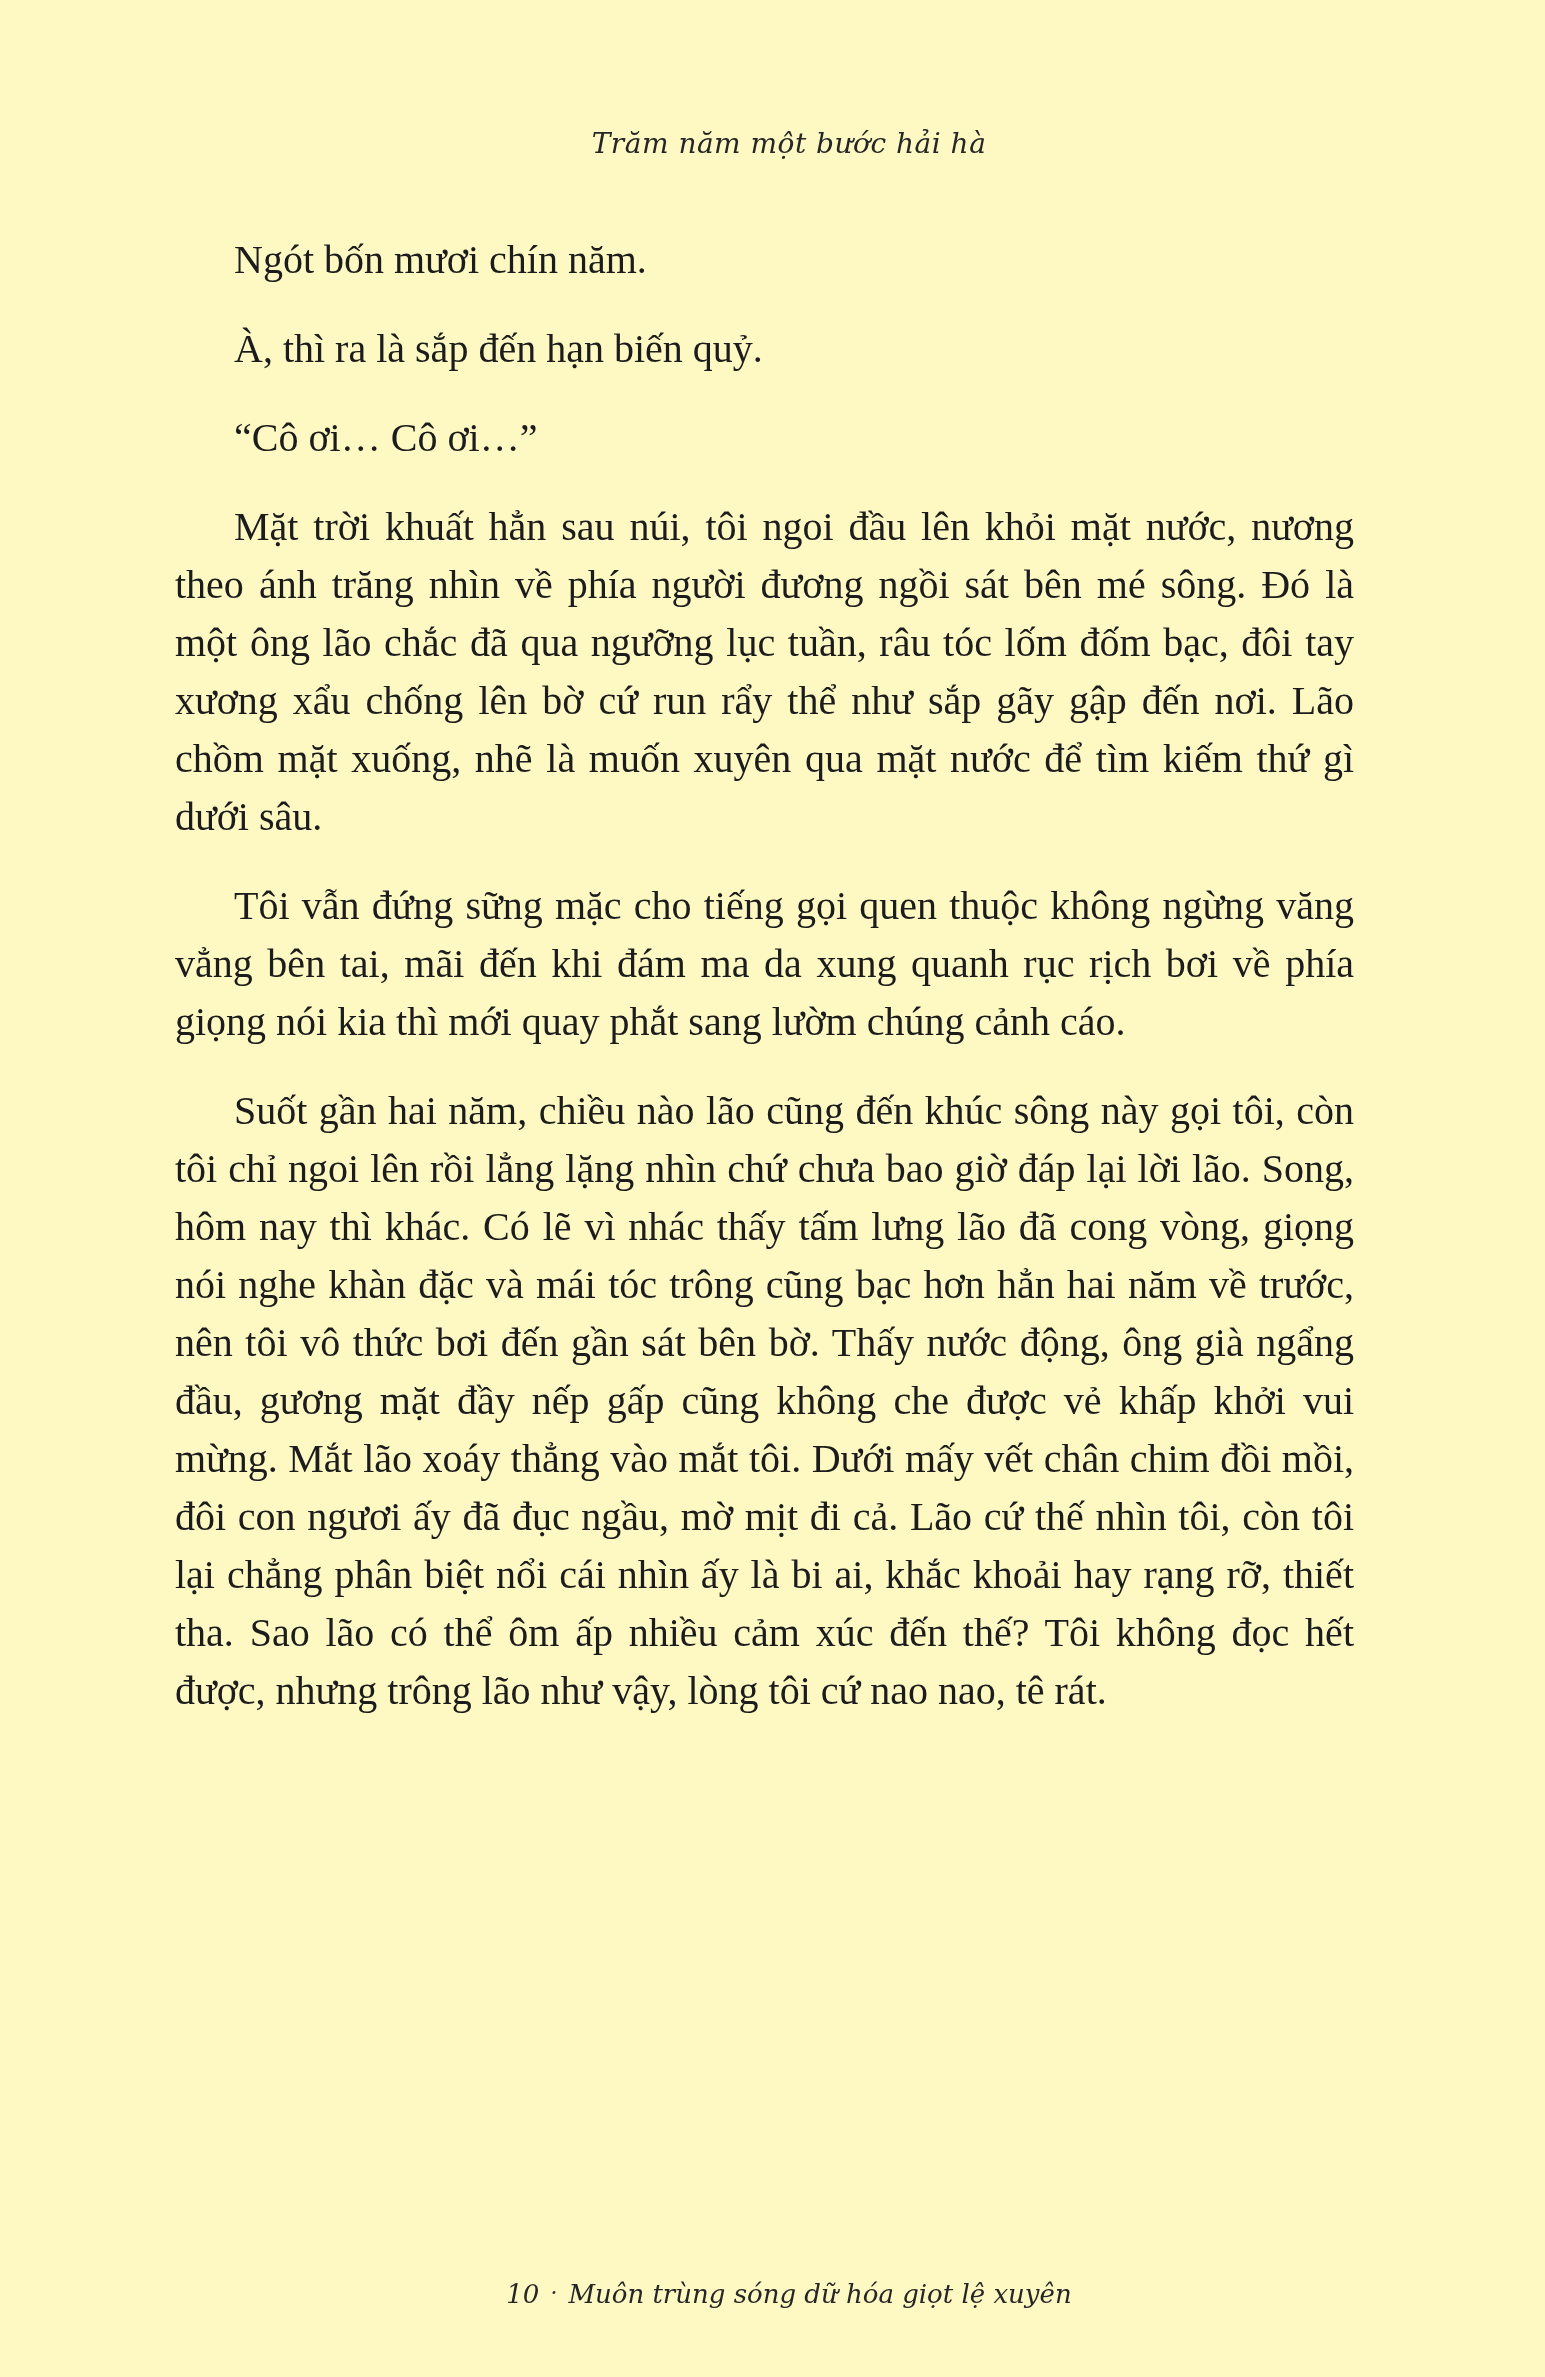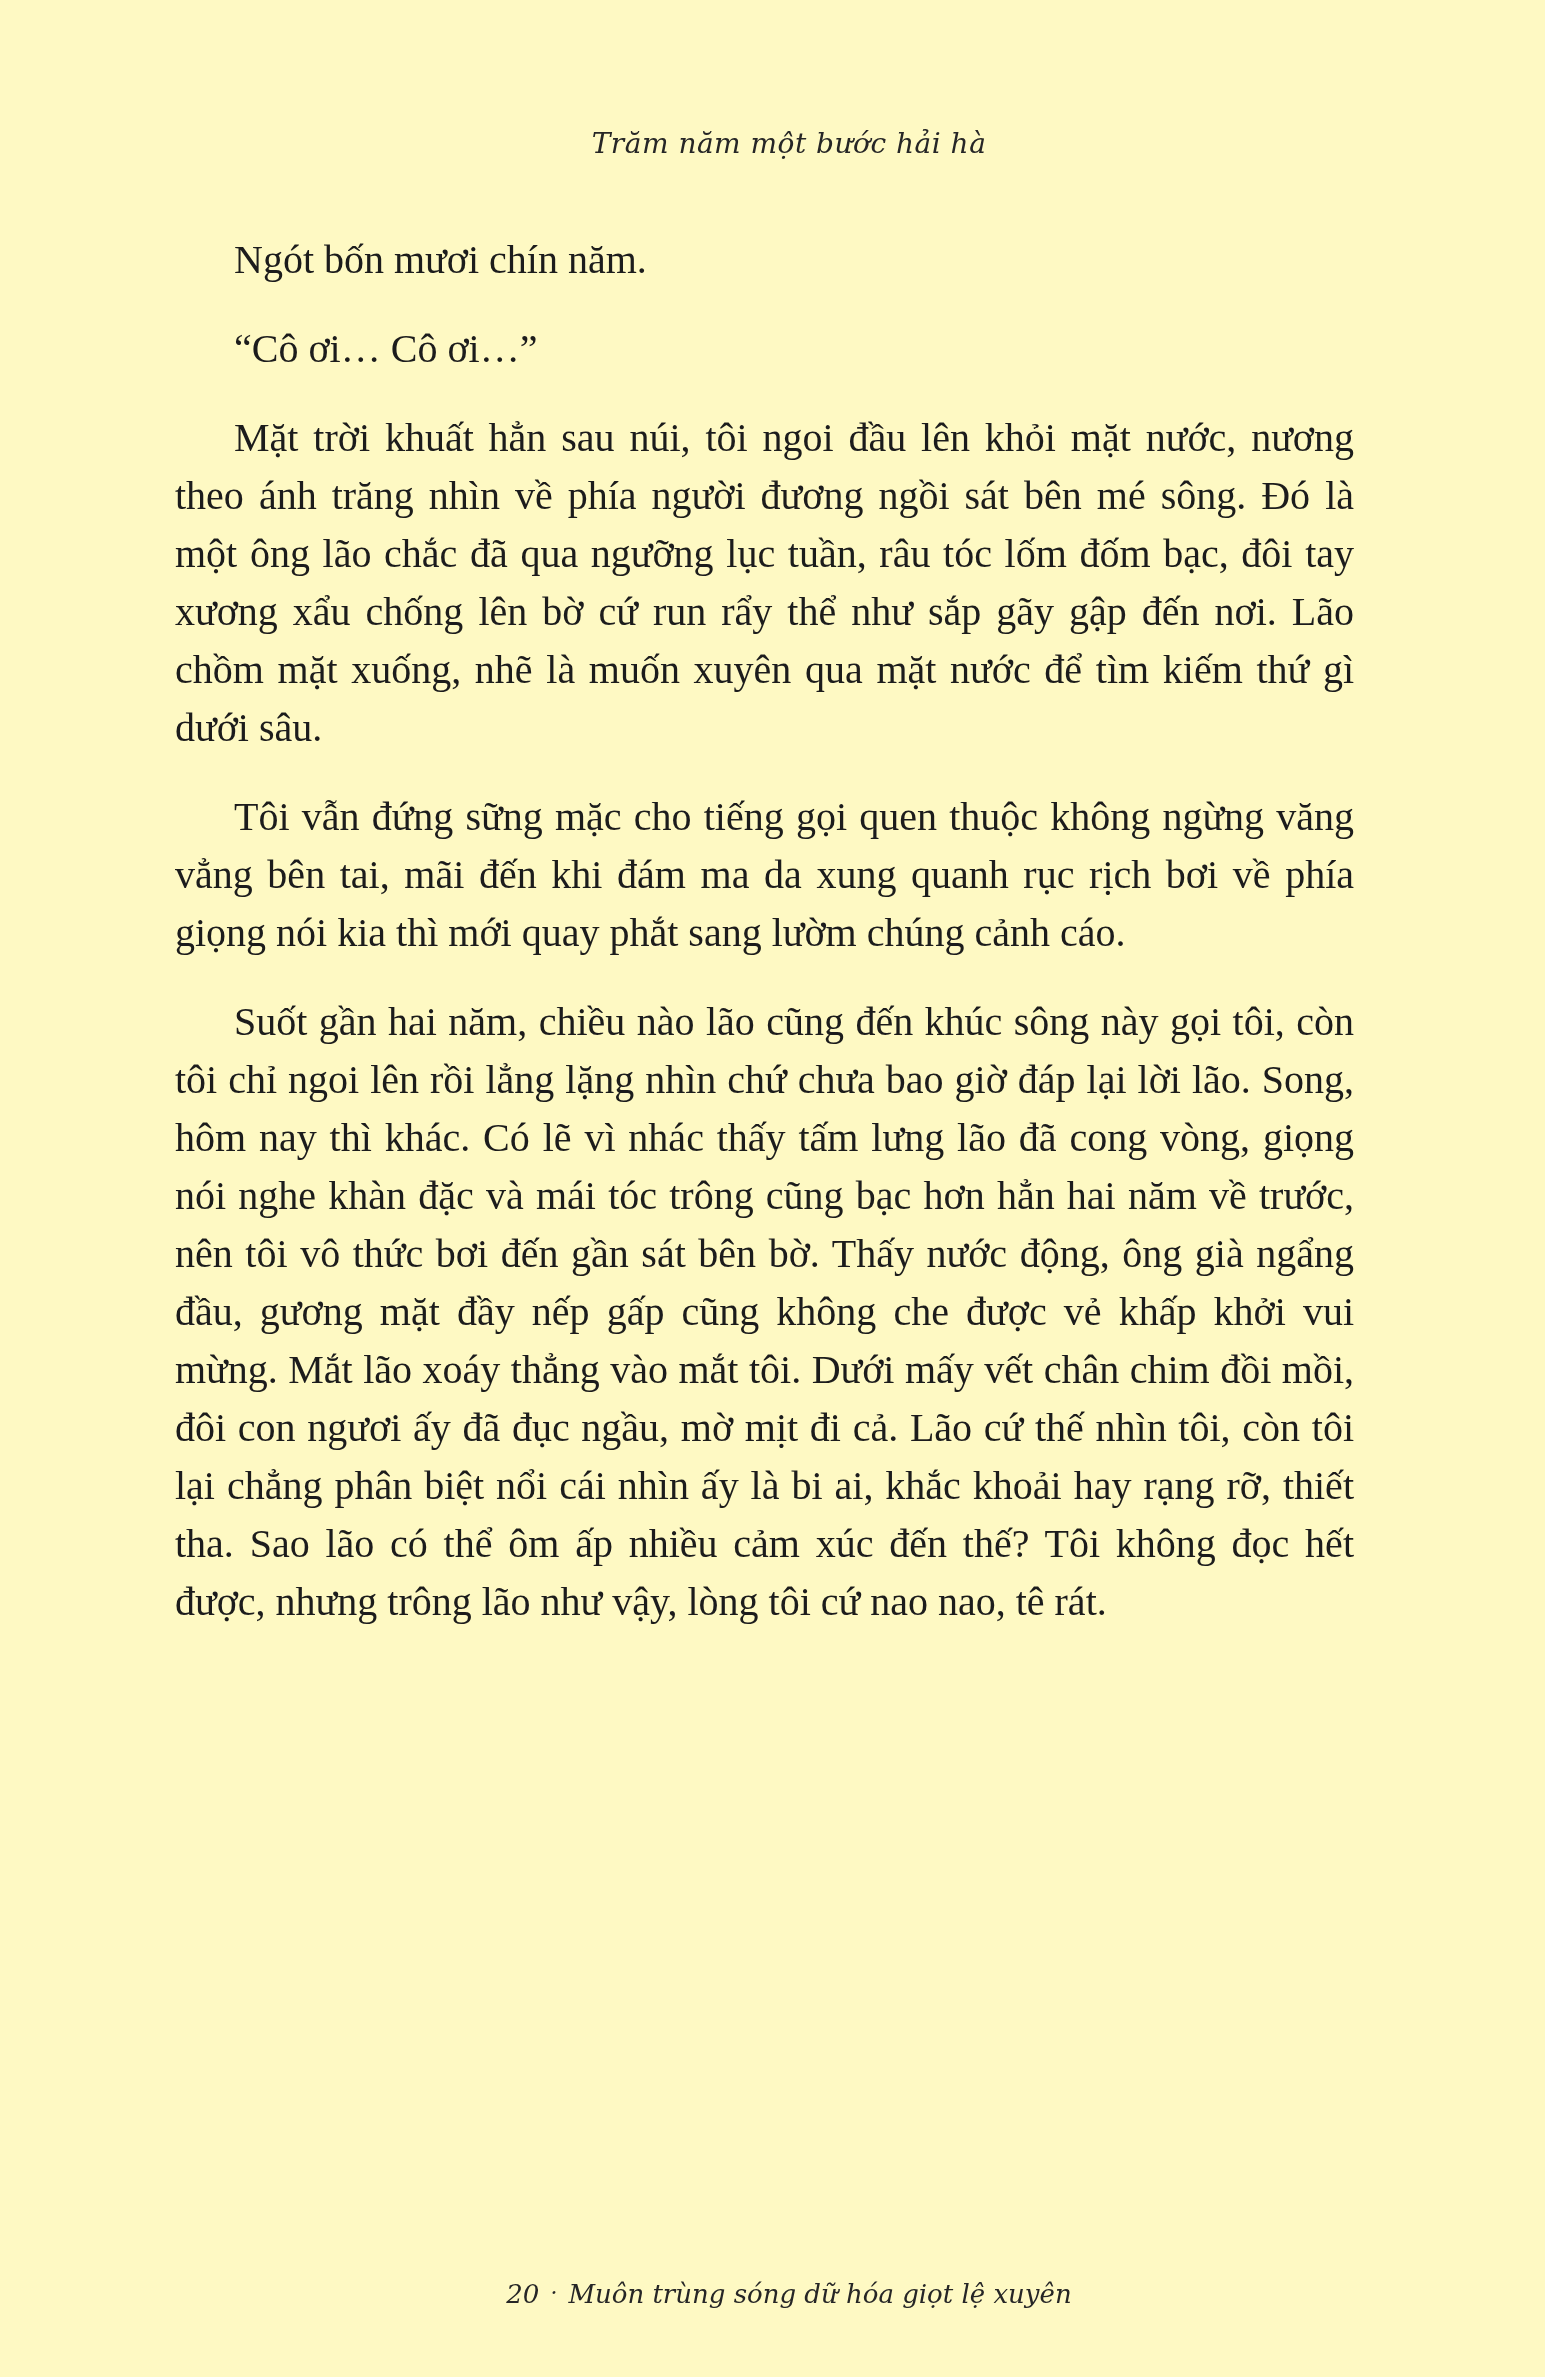--- a/index.html
+++ b/index.html
@@ -63,24 +63,25 @@
 </style>
 </head>
 <body>
 
 <div class="page">
 
   <div class="running-header">Trăm năm một bước hải hà</div>
 
   <div class="body-text">
     <p>Ngót bốn mươi chín năm.</p>
+    <p>À, thì ra là sắp đến hạn biến quỷ.</p>
     <p>“Cô ơi… Cô ơi…”</p>
     <p>Mặt trời khuất hẳn sau núi, tôi ngoi đầu lên khỏi mặt nước, nương theo ánh trăng nhìn về phía người đương ngồi sát bên mé sông. Đó là một ông lão chắc đã qua ngưỡng lục tuần, râu tóc lốm đốm bạc, đôi tay xương xẩu chống lên bờ cứ run rẩy thể như sắp gãy gập đến nơi. Lão chồm mặt xuống, nhẽ là muốn xuyên qua mặt nước để tìm kiếm thứ gì dưới sâu.</p>
     <p>Tôi vẫn đứng sững mặc cho tiếng gọi quen thuộc không ngừng văng vẳng bên tai, mãi đến khi đám ma da xung quanh rục rịch bơi về phía giọng nói kia thì mới quay phắt sang lườm chúng cảnh cáo.</p>
     <p>Suốt gần hai năm, chiều nào lão cũng đến khúc sông này gọi tôi, còn tôi chỉ ngoi lên rồi lẳng lặng nhìn chứ chưa bao giờ đáp lại lời lão. Song, hôm nay thì khác. Có lẽ vì nhác thấy tấm lưng lão đã cong vòng, giọng nói nghe khàn đặc và mái tóc trông cũng bạc hơn hẳn hai năm về trước, nên tôi vô thức bơi đến gần sát bên bờ. Thấy nước động, ông già ngẩng đầu, gương mặt đầy nếp gấp cũng không che được vẻ khấp khởi vui mừng. Mắt lão xoáy thẳng vào mắt tôi. Dưới mấy vết chân chim đồi mồi, đôi con ngươi ấy đã đục ngầu, mờ mịt đi cả. Lão cứ thế nhìn tôi, còn tôi lại chẳng phân biệt nổi cái nhìn ấy là bi ai, khắc khoải hay rạng rỡ, thiết tha. Sao lão có thể ôm ấp nhiều cảm xúc đến thế? Tôi không đọc hết được, nhưng trông lão như vậy, lòng tôi cứ nao nao, tê rát.</p>
   </div>
 
   <div class="page-footer">
-    <span>20</span><span class="sep">·</span><span>Muôn trùng sóng dữ hóa giọt lệ xuyên</span>
+    <span>10</span><span class="sep">·</span><span>Muôn trùng sóng dữ hóa giọt lệ xuyên</span>
   </div>
 
 </div>
 
 
 </body></html>

